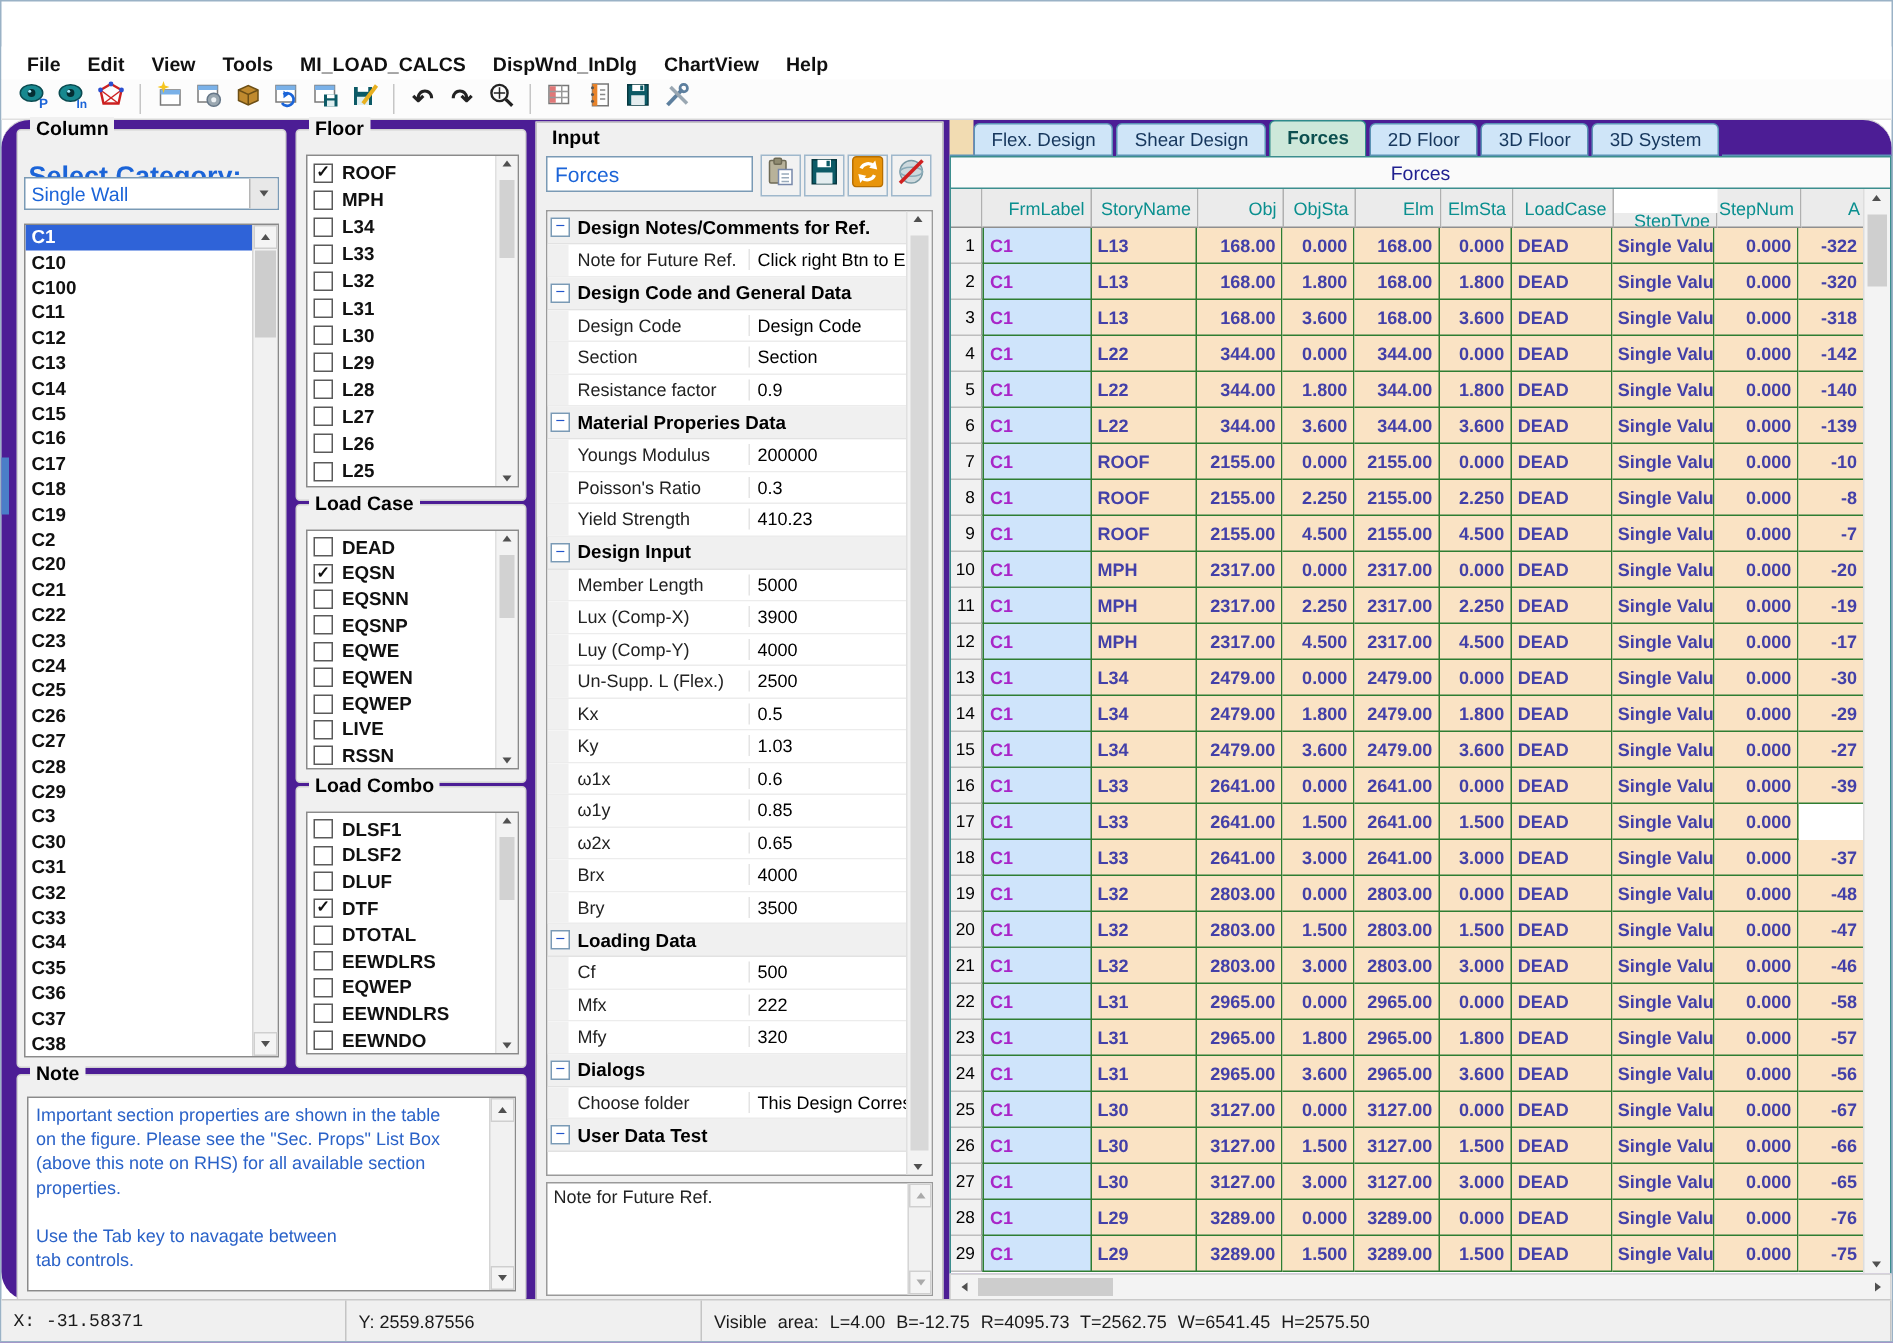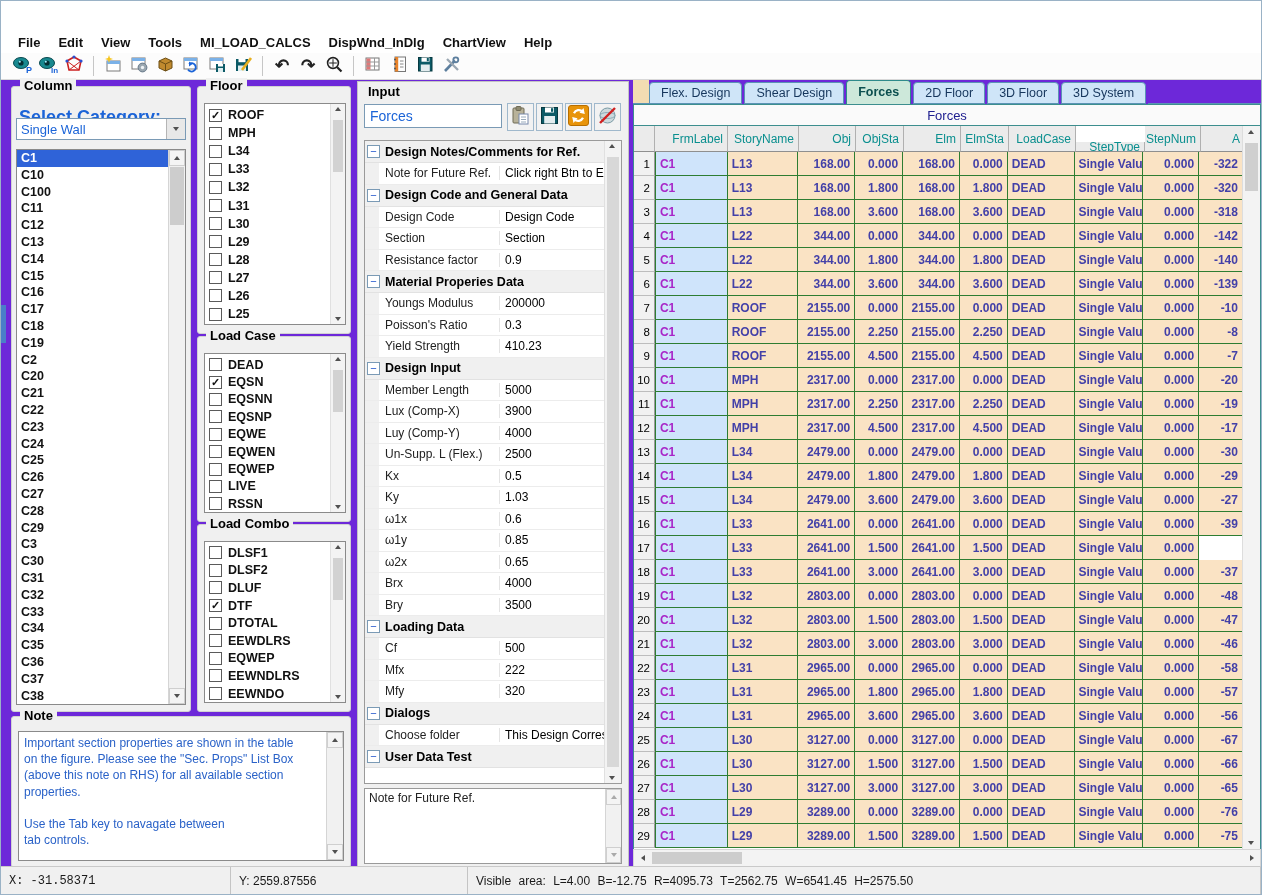--- a/index.html
+++ b/index.html
@@ -18,21 +18,21 @@
   .glyph-close::before{transform:rotate(45deg);}  .glyph-close::after{transform:rotate(-45deg);}
   
   .menubar{position:absolute;top:30px;left:0;right:0;height:22px;background:#fff;display:flex;align-items:center;padding-left:8px;}
   .menu-item{padding:2px 9px;font-size:13px;font-weight:600;color:#101010;}
   .toolbar{position:absolute;top:52px;left:0;right:0;height:26px;background:#fcfcfc;border-bottom:1px solid #e0e0e0;display:flex;align-items:center;padding-left:5px;}
   .tb-group{display:flex;align-items:center;padding:0 3px;}
   .tb-sep{width:1px;height:20px;background:#c6c6c6;margin:0 3px;}
   .tb-btn{width:26px;height:23px;display:flex;align-items:center;justify-content:center;}
   .tb-btn .g{font-size:17px;font-weight:bold;color:#222;line-height:17px;}
   
-  .main{position:absolute;top:78px;left:0;right:0;bottom:27px;background:#6d28d9;border-top:1px solid #d8d8d8;}
+  .main{position:absolute;top:78px;left:0;right:0;bottom:27px;background:#4c1d95;border-top:1px solid #d8d8d8;border-radius:19px;}
   .edge-artifact{position:absolute;left:0;top:225px;width:5px;height:38px;background:#4a7ec8;}
   .groupbox{position:absolute;border:1px solid #d2d2d2;border-radius:3px;background:#f0f0f0;box-sizing:border-box;}
   .legend{position:absolute;top:-9px;left:8px;background:#f0f0f0;padding:0 4px;font-size:13px;font-weight:bold;color:#000;}
   
   .sel-cat{position:absolute;left:7px;top:20px;font-size:18px;font-weight:bold;color:#1b64d8;}
   .combo{position:absolute;left:4px;top:31px;width:170px;height:22px;background:#fff;border:1px solid #7a9ab5;box-sizing:border-box;display:flex;align-items:center;}
   .combo-text{flex:1;font-size:13px;color:#1b64d8;padding-left:4px;overflow:hidden;white-space:nowrap;}
   .combo-btn{width:18px;height:100%;background:#e8e8e8;border-left:1px solid #b5b5b5;display:flex;align-items:center;justify-content:center;}
   .list{position:absolute;background:#fff;border:1px solid #8a8a8a;box-sizing:border-box;overflow:hidden;}
   .list-inner{position:absolute;left:0;top:0;right:17px;bottom:0;overflow:hidden;}

